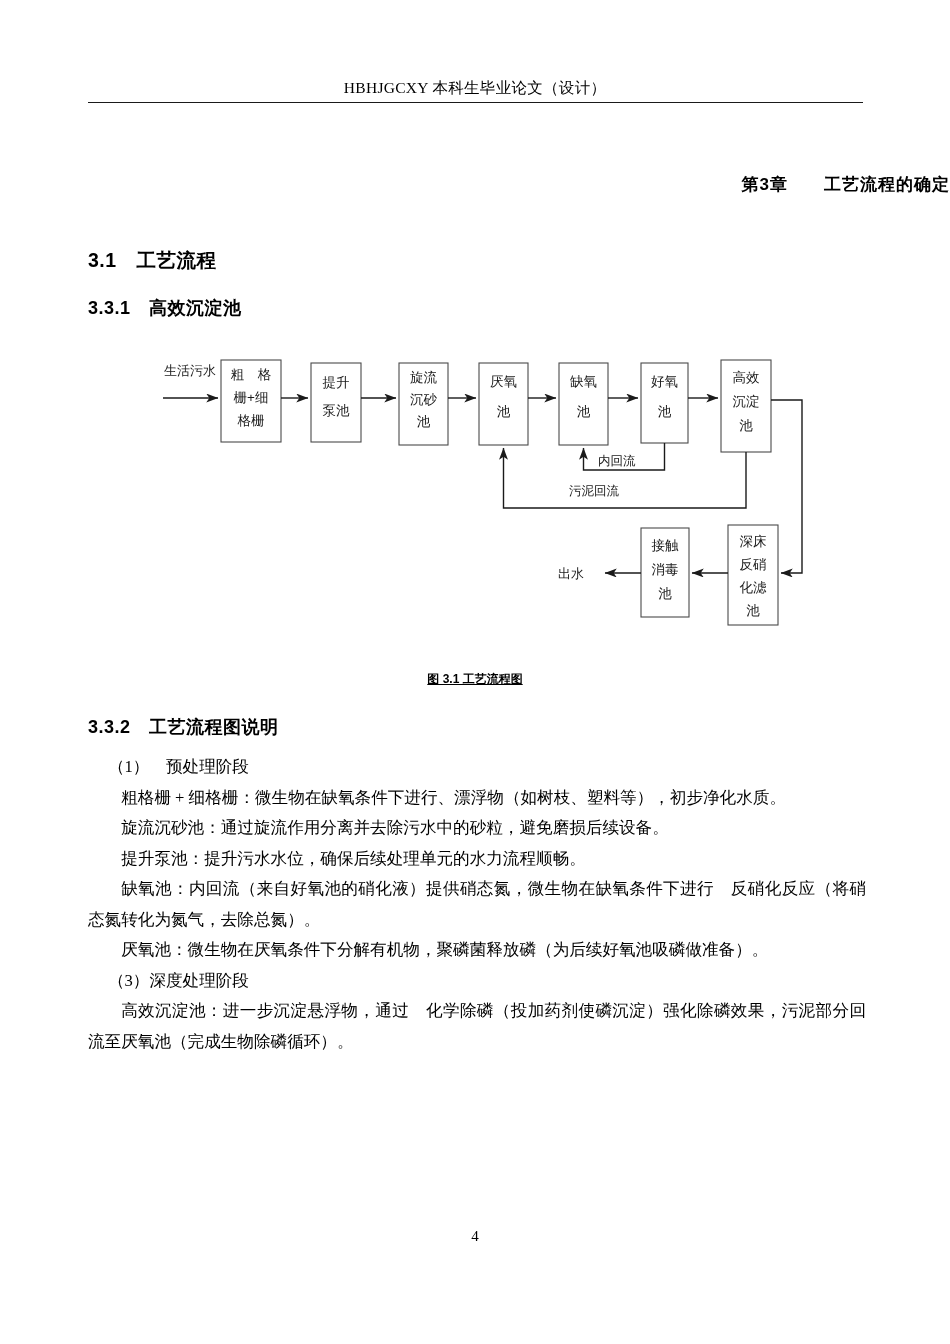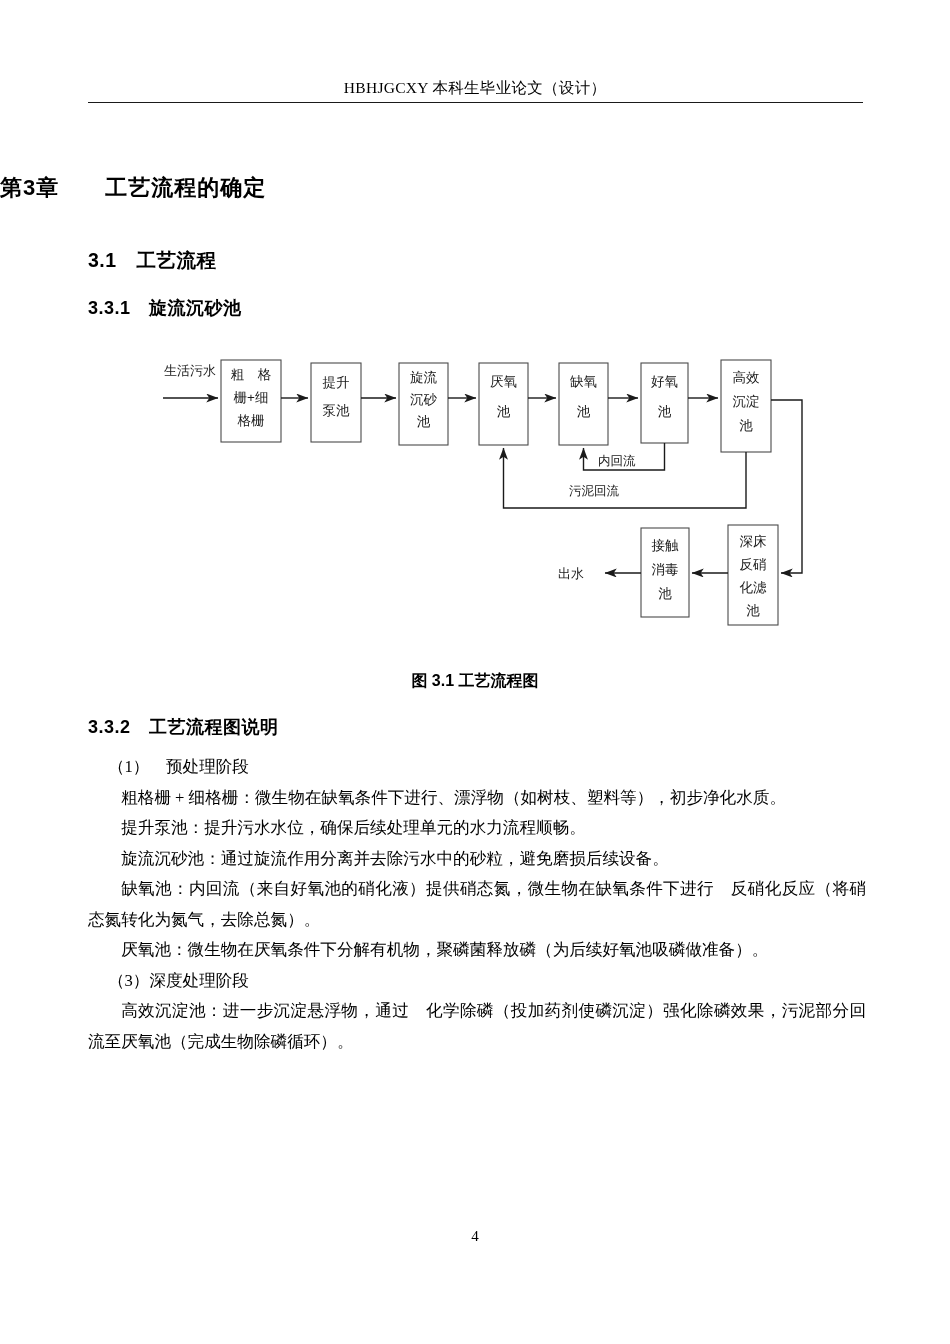--- a/index.html
+++ b/index.html
@@ -41,22 +41,22 @@
     height: 0;
     border-top: 1.6px solid #1a1a1a;
   }
 
   
   .chapter-title {
     position: absolute;
     left: 0;
     top: 173px;
     width: 950px;
-    text-align: left;
-    font-size: 22px;
+    text-align: right;
+    font-size: 17px;
     font-weight: bold;
     font-family: "Liberation Sans", "DejaVu Sans", sans-serif;
     letter-spacing: 1px;
   }
 
   
   .h2 {
     position: absolute;
     left: 88px;
     font-size: 19.5px;
@@ -113,23 +113,24 @@
     fill: none;
   }
 
   
   .fig-caption {
     position: absolute;
     left: 0;
     top: 671px;
     width: 950px;
     text-align: center;
-    font-size: 16px;
-    font-weight: bold;
-    font-family: "Liberation Sans", "DejaVu Sans", sans-serif;
+    font-size: 12px;
+    font-weight: bold;
+    font-family: "Liberation Sans", "DejaVu Sans", sans-serif;
+    text-decoration: underline;
   }
 
   
   .body-block {
     position: absolute;
     left: 88px;
     top: 752px;
     width: 778px;
   }
   .para {
@@ -158,21 +159,21 @@
 <body>
 
 <div class="page">
 
   <div class="header-text">HBHJGCXY 本科生毕业论文（设计）</div>
   <div class="header-rule"></div>
 
   <div class="chapter-title">第3章　　工艺流程的确定</div>
 
   <div class="h2" id="sec-31">3.1　工艺流程</div>
-  <div class="h3" id="sec-331">3.3.1　旋流沉砂池</div>
+  <div class="h3" id="sec-331">3.3.1　高效沉淀池</div>
 
   <div class="flow">
     <svg width="950" height="310" viewBox="0 0 950 310" xmlns="http://www.w3.org/2000/svg">
       <defs>
         <marker id="ar" markerWidth="9" markerHeight="9" refX="8.4" refY="3.2" orient="auto" markerUnits="strokeWidth">
           <path d="M0,0 L8.6,3.2 L0,6.4 L2.2,3.2 z" fill="#1a1a1a"></path>
         </marker>
       </defs>
 
       <text class="fc-side-label" x="148" y="35">生活污水</text>
@@ -247,22 +248,22 @@
     </svg>
   </div>
 
   <div class="fig-caption">图 3.1 工艺流程图</div>
 
   <div class="h3" id="sec-332">3.3.2　工艺流程图说明</div>
 
   <div class="body-block">
     <p class="para indent-1">（1）　预处理阶段</p>
     <p class="para indent">粗格栅 + 细格栅：微生物在缺氧条件下进行、漂浮物（如树枝、塑料等），初步净化水质。</p>
+    <p class="para indent">旋流沉砂池：通过旋流作用分离并去除污水中的砂粒，避免磨损后续设备。</p>
     <p class="para indent">提升泵池：提升污水水位，确保后续处理单元的水力流程顺畅。</p>
-    <p class="para indent">旋流沉砂池：通过旋流作用分离并去除污水中的砂粒，避免磨损后续设备。</p>
     <p class="para indent">缺氧池：内回流（来自好氧池的硝化液）提供硝态氮，微生物在缺氧条件下进行　反硝化反应（将硝态氮转化为氮气，去除总氮）。</p>
     <p class="para indent">厌氧池：微生物在厌氧条件下分解有机物，聚磷菌释放磷（为后续好氧池吸磷做准备）。</p>
     <p class="para indent-1">（3）深度处理阶段</p>
     <p class="para indent">高效沉淀池：进一步沉淀悬浮物，通过　化学除磷（投加药剂使磷沉淀）强化除磷效果，污泥部分回流至厌氧池（完成生物除磷循环）。</p>
   </div>
 
   <div class="page-number">4</div>
 
 </div>
 

